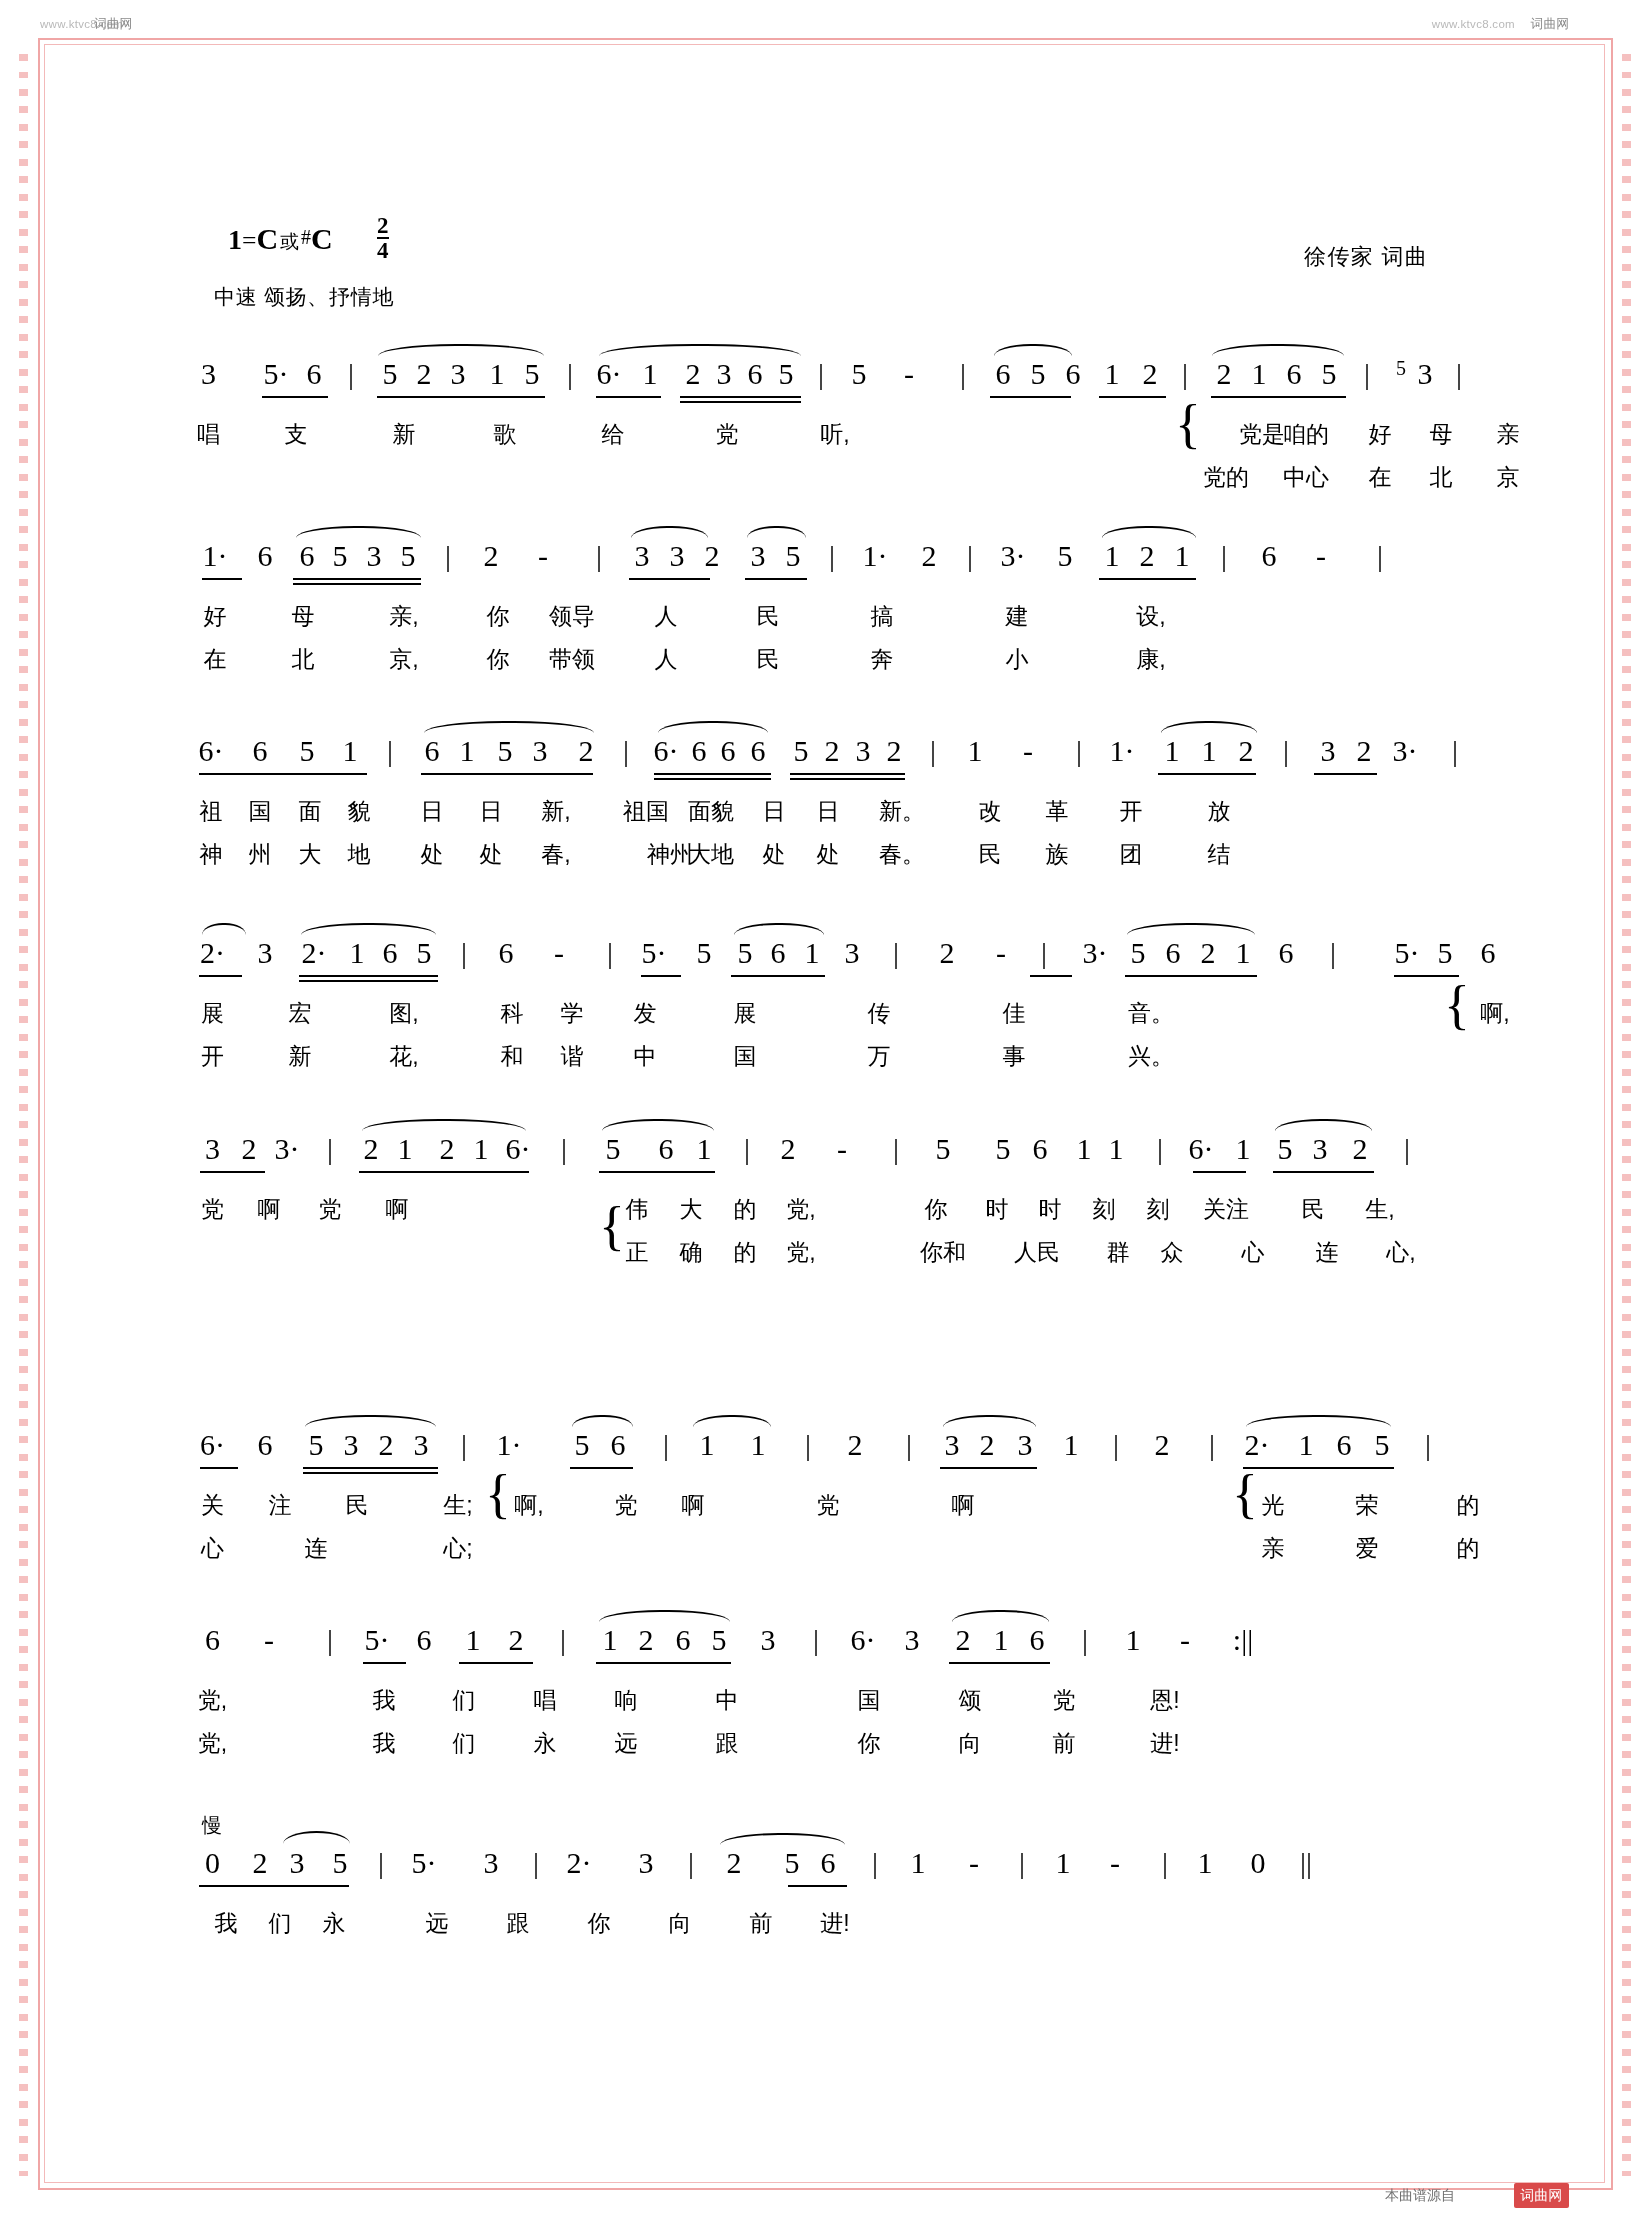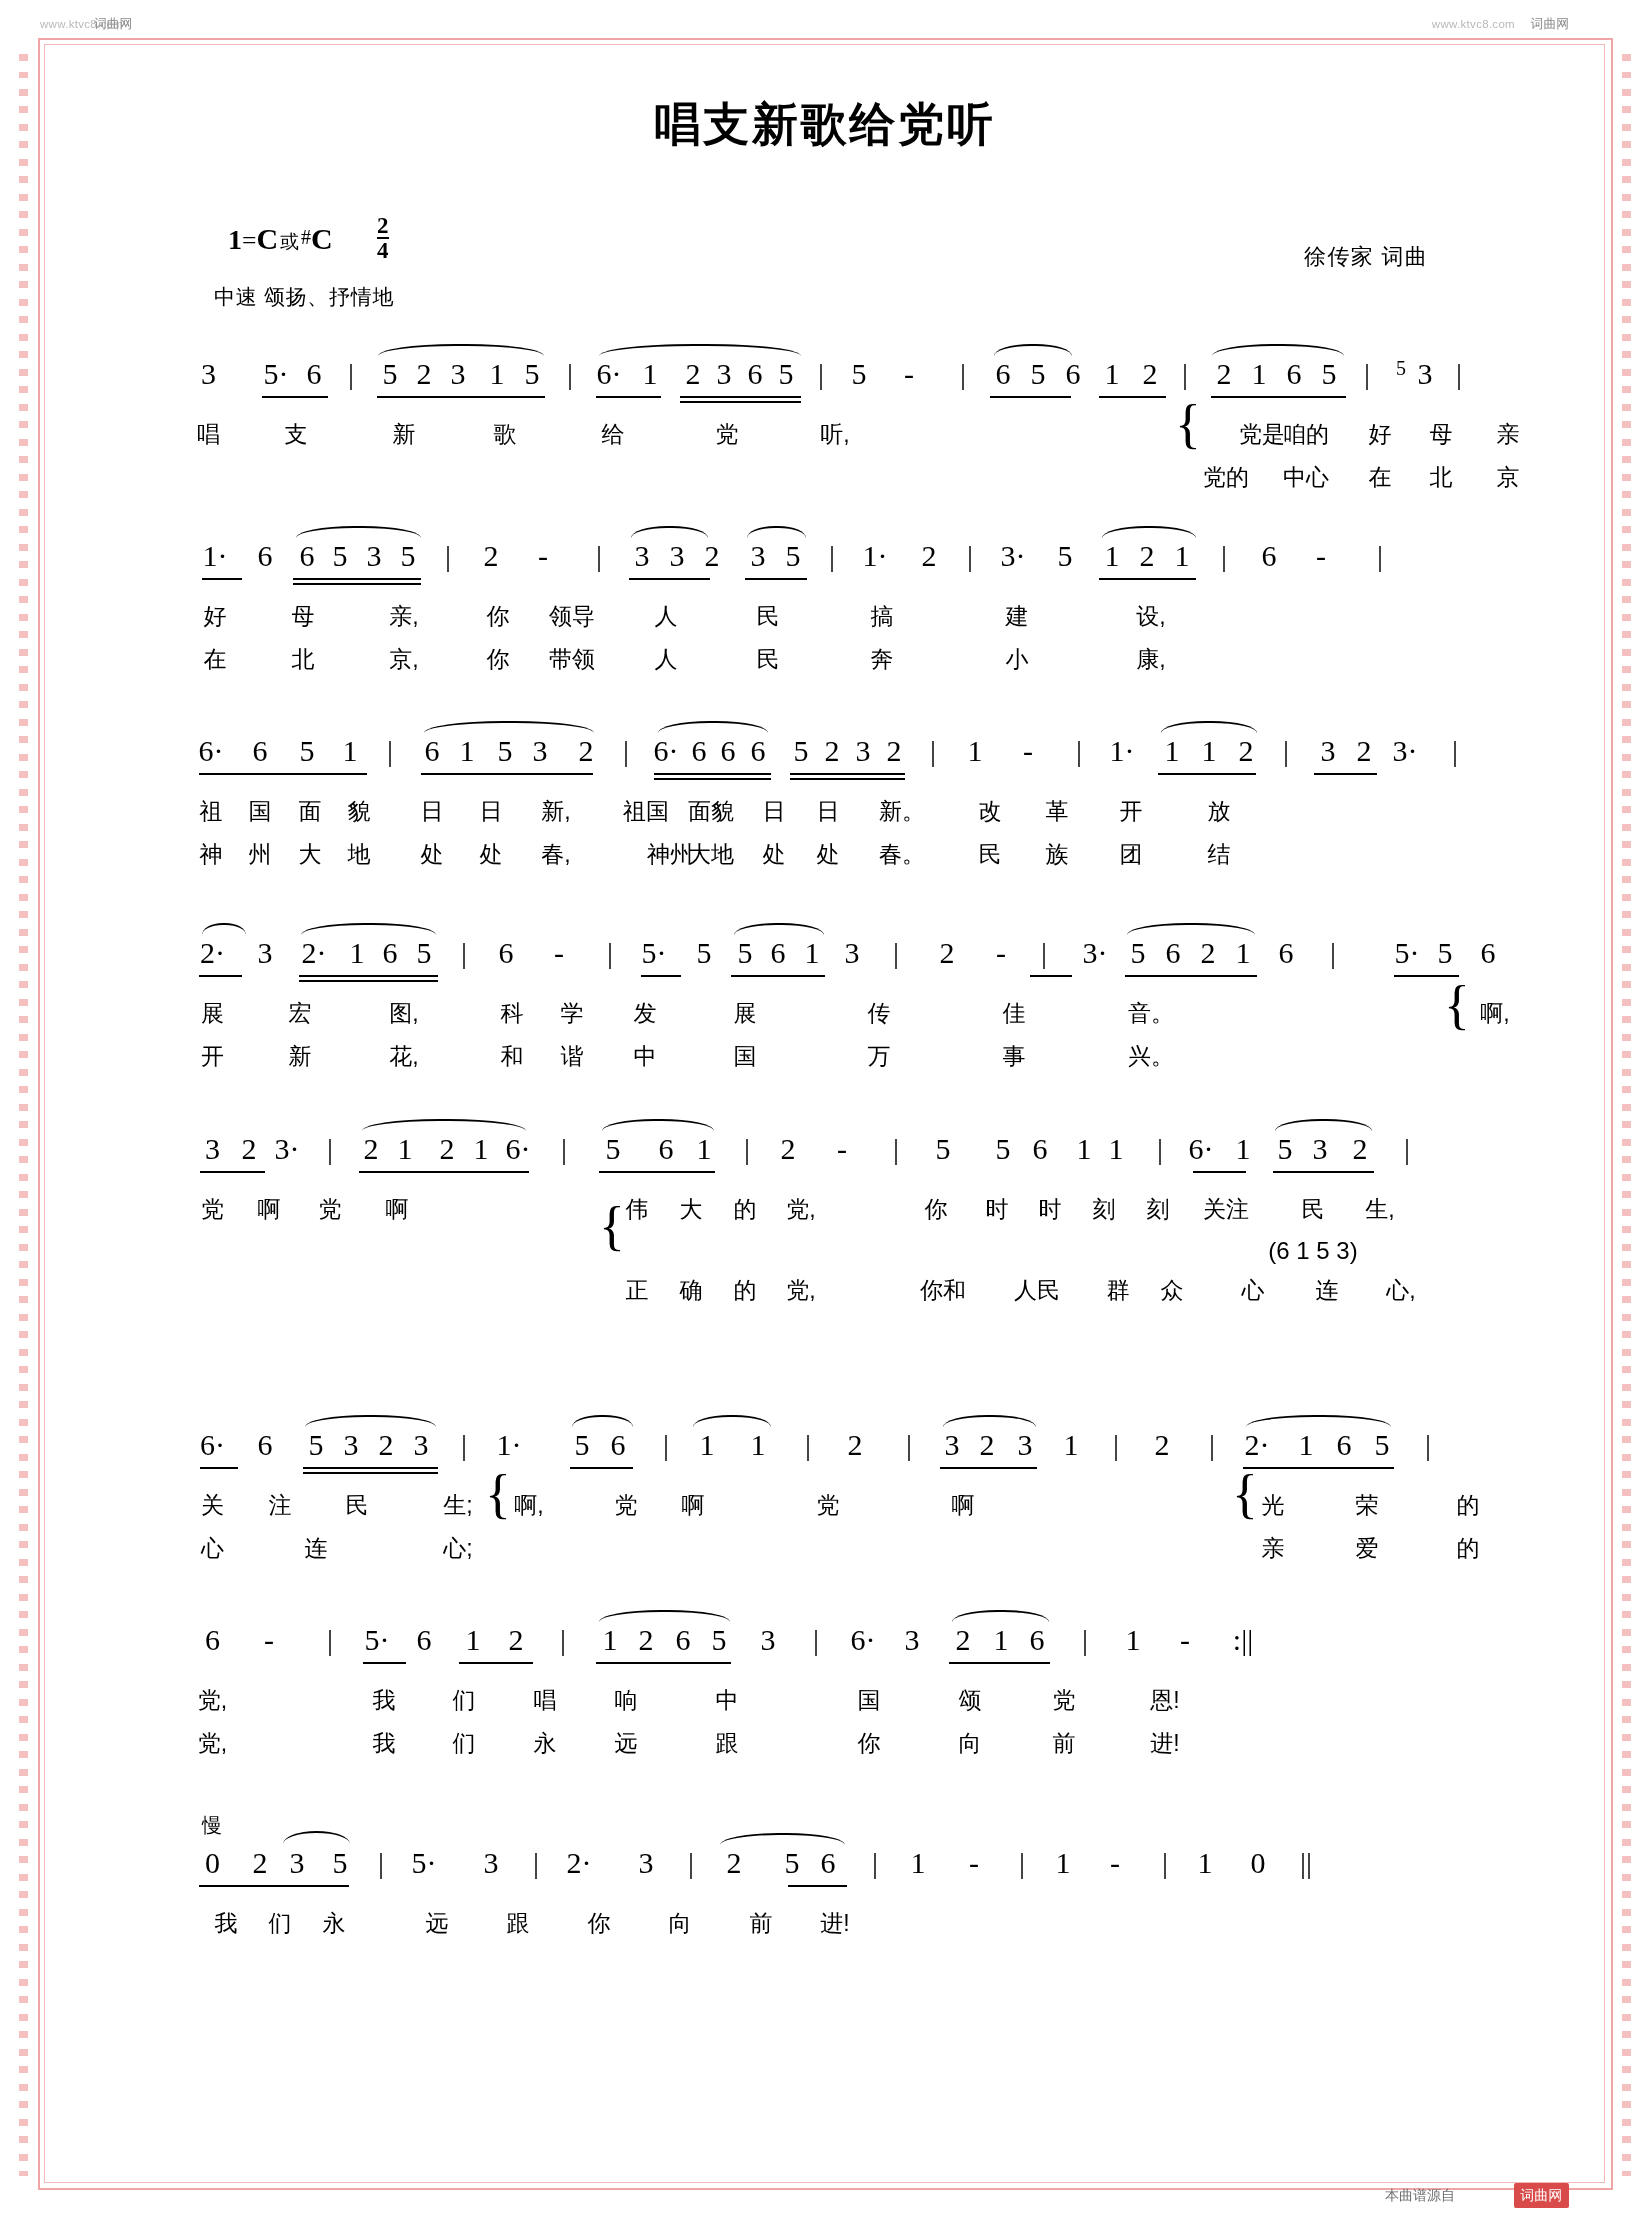--- a/index.html
+++ b/index.html
@@ -195,21 +195,20 @@
   <div class="rail left"></div>
   <div class="rail right"></div>
 
   <div class="wm wm-url wm-tl-url">www.ktvc8.com</div>
   <div class="wm wm-name wm-tl-name">词曲网</div>
   <div class="wm wm-url wm-tr-url">www.ktvc8.com</div>
   <div class="wm wm-name wm-tr-name">词曲网</div>
   <div class="wm wm-bl">本曲谱源自</div>
   <div class="wm wm-br">词曲网</div>
 
-  <div class="title">唱支新歌给党听</div>
 
   <div class="keysig">
     <span class="k-1">1</span><span class="k-eq">=</span><span class="k-c">C</span><span class="k-huo">或</span><span class="k-sharp">#</span><span class="k-c">C</span>
   </div>
   <div class="meter">
     <span class="num">2</span>
     <span class="den">4</span>
   </div>
   <div class="tempo">中速 颂扬、抒情地</div>
   <div class="composer">徐传家 词曲</div>
@@ -569,23 +568,20 @@
       <span class="w" style="left:606px;">党,</span>
       <span class="w" style="left:741px;">你</span>
       <span class="w" style="left:802px;">时</span>
       <span class="w" style="left:855px;">时</span>
       <span class="w" style="left:909px;">刻</span>
       <span class="w" style="left:963px;">刻</span>
       <span class="w" style="left:1031px;">关注</span>
       <span class="w" style="left:1118px;">民</span>
       <span class="w" style="left:1185px;">生,</span>
     </div>
-    <div class="lyric" style="top:4px; height:38px;">
-      <span class="w" style="left:1118px; font-size:24px;">(6 1  5 3)</span>
-    </div>
     <div class="lyric" style="top:4px;">
       <span class="w" style="left:442px;">正</span>
       <span class="w" style="left:496px;">确</span>
       <span class="w" style="left:550px;">的</span>
       <span class="w" style="left:606px;">党,</span>
       <span class="w" style="left:748px;">你和</span>
       <span class="w" style="left:842px;">人民</span>
       <span class="w" style="left:923px;">群</span>
       <span class="w" style="left:977px;">众</span>
       <span class="w" style="left:1058px;">心</span>

